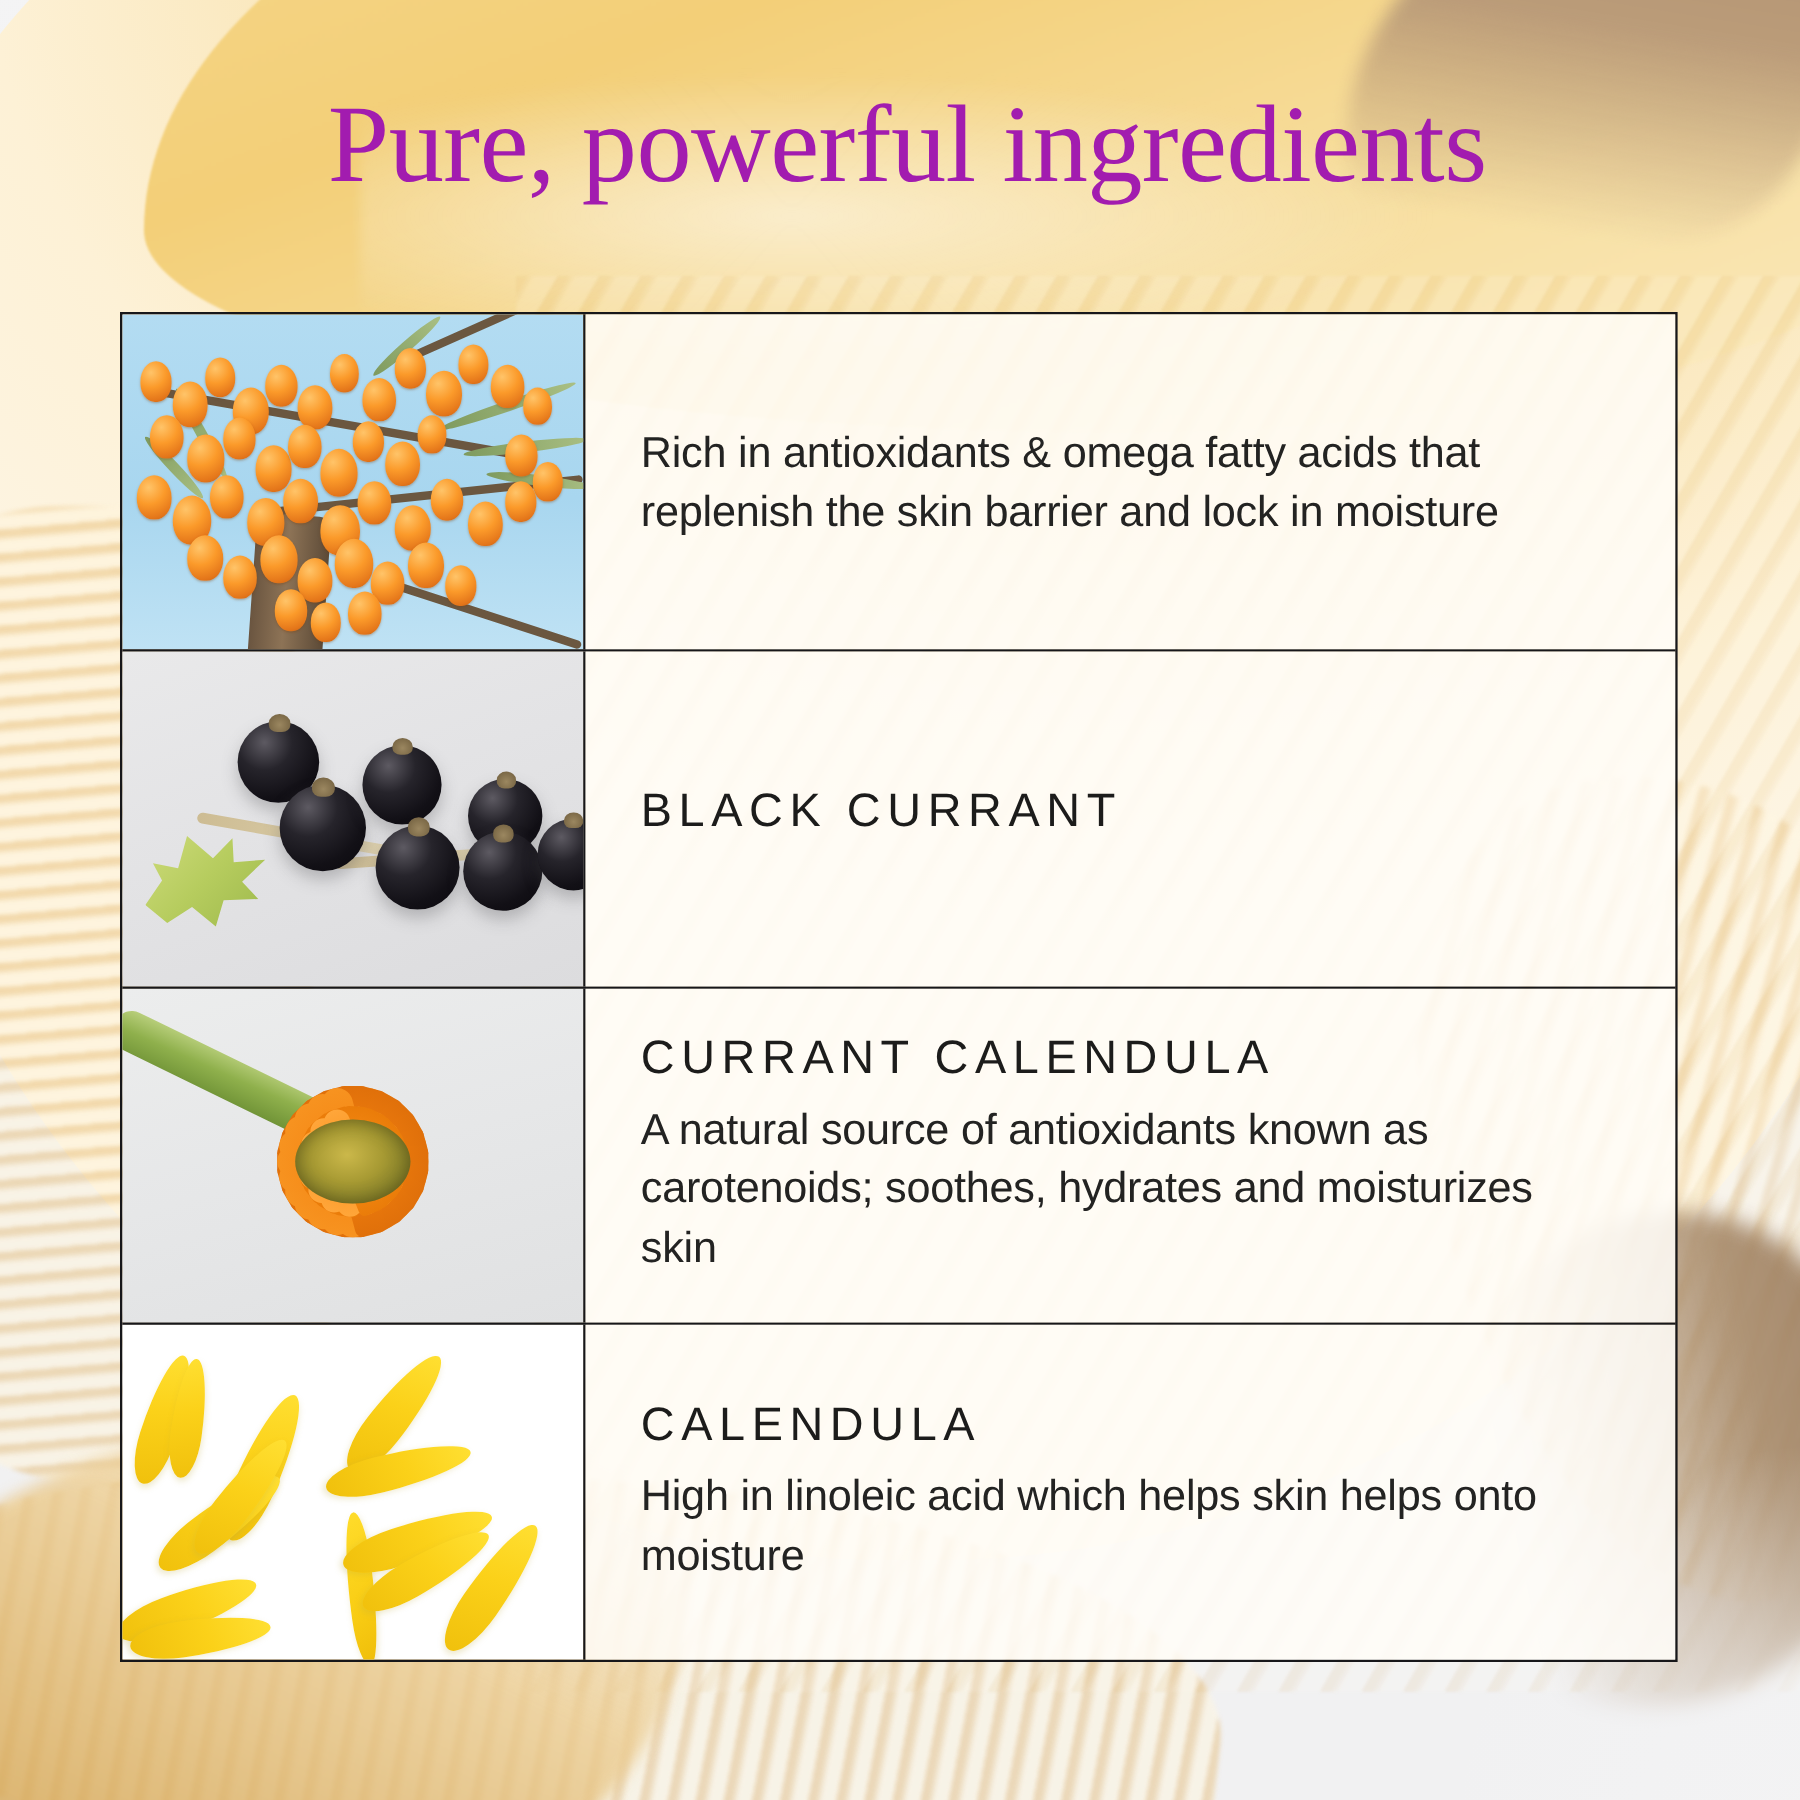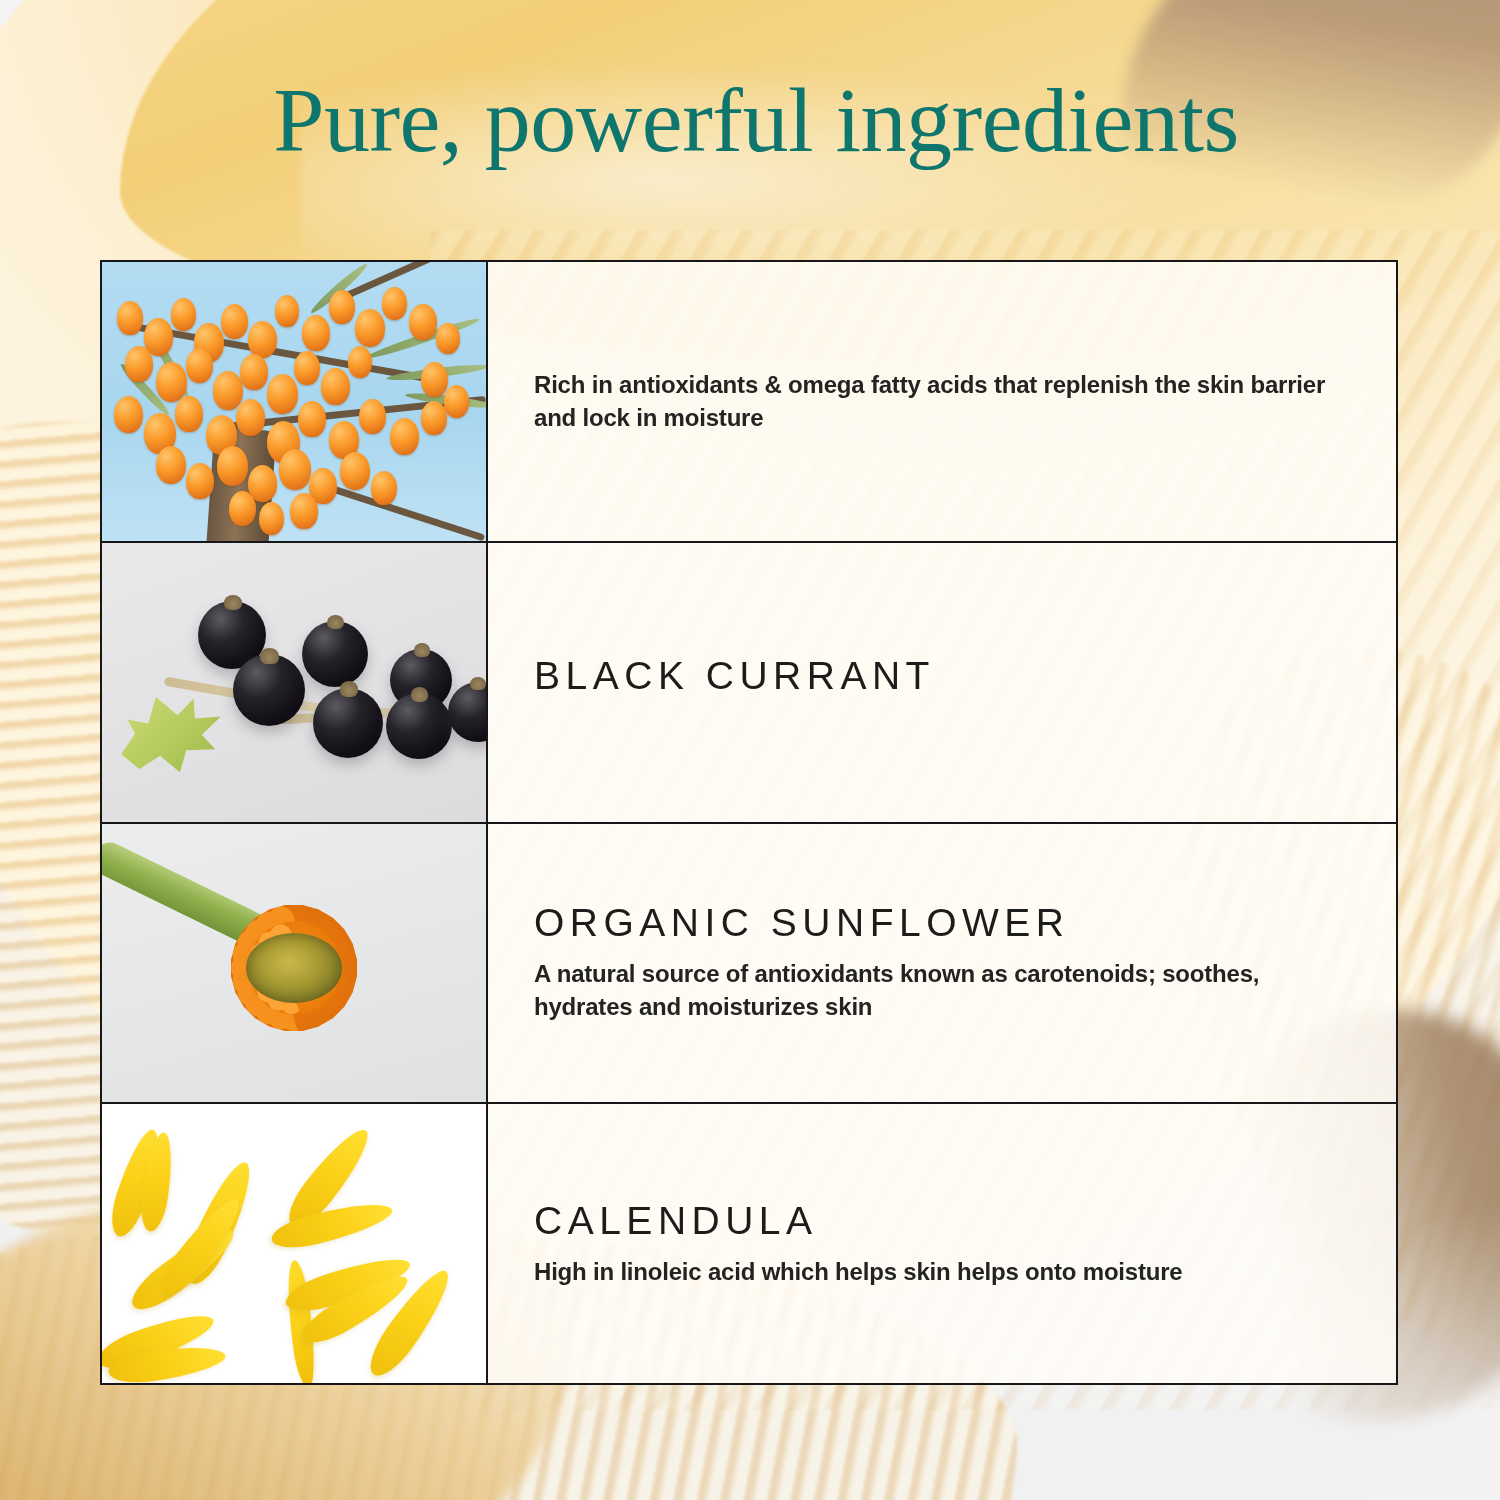--- a/index.html
+++ b/index.html
@@ -163,21 +163,21 @@
   }
 
   
   .headline {
     position: absolute;
     left: 0; right: 0; top: 74px;
     text-align: center;
     font-family: "Liberation Serif", "DejaVu Serif", serif;
     font-size: 92px;
     line-height: 1;
-    color: #0f766e;
+    color: #a21caf;
     letter-spacing: -0.5px;
     white-space: nowrap;
     padding-left: 12px;
   }
 
   
   .ingredients-table {
     position: absolute;
     left: 100px;
     top: 260px;
@@ -218,22 +218,22 @@
     font-size: 39px;
     font-weight: 400;
     letter-spacing: 5.5px;
     color: #1c1c1b;
     line-height: 1.1;
     margin: 0 0 12px 0;
     white-space: nowrap;
   }
   .ing-desc {
     font-family: "Liberation Sans", sans-serif;
-    font-size: 24px;
-    font-weight: 700;
+    font-size: 36px;
+    font-weight: 400;
     color: #232322;
     line-height: 1.38;
     margin: 0;
     letter-spacing: -0.2px;
   }
 
   
   .art { position: absolute; inset: 0; overflow: hidden; }
   .sb-sky { position: absolute; inset: 0; background: linear-gradient(180deg,#b3dcf2 0%, #a8d6ef 55%, #bfe2f4 100%); }
   .sb-trunk {
@@ -511,21 +511,21 @@
             <div class="cal-petal inner" style="transform:rotate(272deg)"></div>
             <div class="cal-petal inner" style="transform:rotate(294deg)"></div>
             <div class="cal-petal inner" style="transform:rotate(316deg)"></div>
             <div class="cal-petal inner" style="transform:rotate(338deg)"></div>
 
             <div class="cal-center"></div>
           </div>
         </div>
       </div>
       <div class="text-cell">
-        <div class="ing-name">ORGANIC SUNFLOWER</div>
+        <div class="ing-name">CURRANT CALENDULA</div>
         <div class="ing-desc">A natural source of antioxidants known as carotenoids; soothes, hydrates and moisturizes skin</div>
       </div>
     </div>
 
     <div class="row">
       <div class="thumb-cell">
         <div class="art">
           <div class="sf-bg"></div>
           <div class="sf-petal" style="left:5%;  top:8%;  width:30px; height:112px; transform:rotate(18deg);"></div>
           <div class="sf-petal" style="left:11%; top:10%; width:26px; height:100px; transform:rotate(8deg);"></div>

